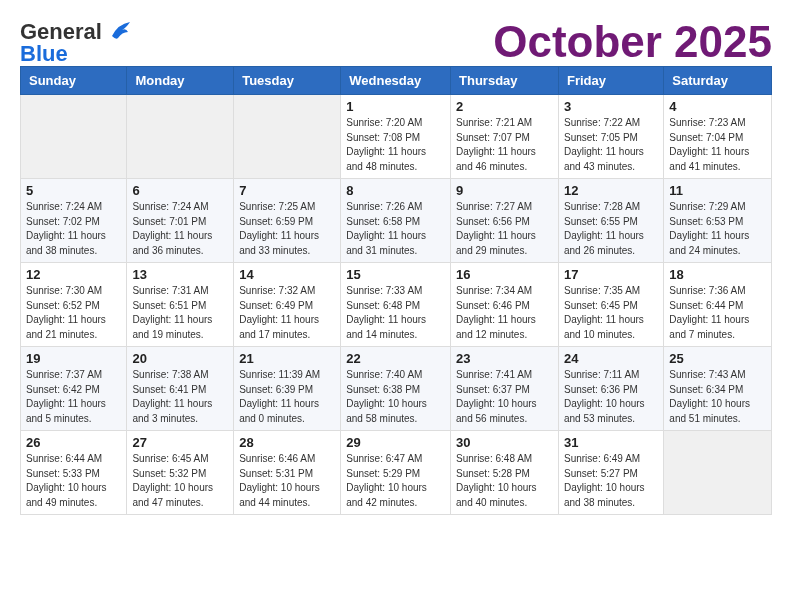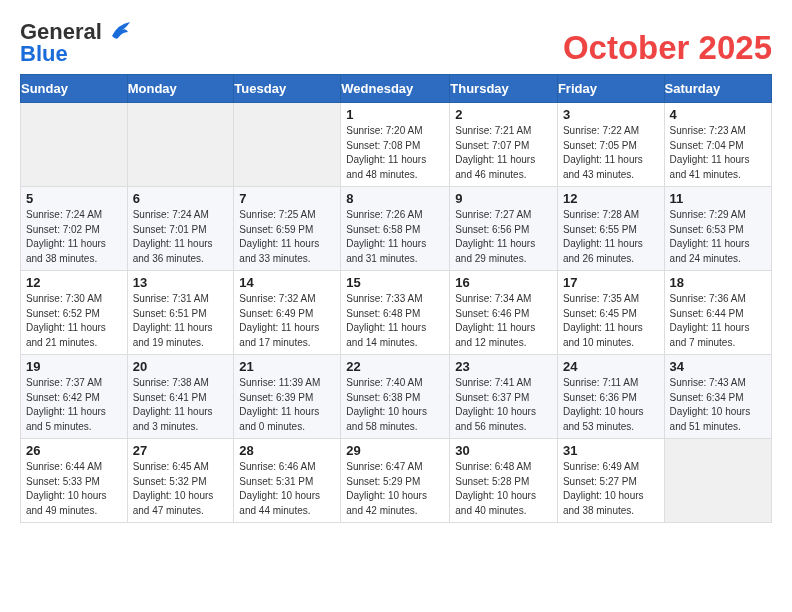--- a/index.html
+++ b/index.html
@@ -12,59 +12,59 @@
     }
     .page {
       width: 792px;
       min-height: 612px;
       background: #fff;
       padding: 18px 20px 18px 20px;
     }
     .header {
       display: flex;
       justify-content: space-between;
-      align-items: flex-end;
-      margin-bottom: 8px;
+      align-items: center;
+      margin-bottom: 0;
     }
     .logo {
       display: flex;
       align-items: center;
     }
     .logo-text {
       font-size: 22px;
       font-weight: bold;
       line-height: 1.1;
     }
     .logo-general { color: #333; }
     .logo-blue { color: #1a6cdb; }
     .title-block {
       text-align: right;
     }
     .month-title {
-      font-size: 33px;
+      font-size: 44px;
       font-weight: bold;
-      color: #ef4444;
+      color: #701a75;
       line-height: 1.1;
     }
     .location {
       font-size: 15px;
       color: #444;
       margin-top: 2px;
     }
     .calendar {
       width: 100%;
       border-collapse: collapse;
       border: 1px solid #ccc;
     }
     .calendar th {
       background: #2d6cc0;
       color: #fff;
       font-size: 13px;
       font-weight: bold;
-      padding: 6px 0;
+      padding: 6px 8px;
       text-align: left;
       border: 1px solid #2560a8;
     }
     .calendar td {
       vertical-align: top;
       border: 1px solid #ddd;
       padding: 4px 5px;
       width: 113px;
       min-height: 80px;
       background: #fff;
@@ -274,21 +274,21 @@
 Sunset: 6:37 PM
 Daylight: 10 hours and 56 minutes.</div>
           </td>
           <td>
             <div class="day-number">24</div>
             <div class="day-info">Sunrise: 7:11 AM
 Sunset: 6:36 PM
 Daylight: 10 hours and 53 minutes.</div>
           </td>
           <td>
-            <div class="day-number">34</div>
+            <div class="day-number">25</div>
             <div class="day-info">Sunrise: 7:43 AM
 Sunset: 6:34 PM
 Daylight: 10 hours and 51 minutes.</div>
           </td>
         </tr>
         <tr>
           <td>
             <div class="day-number">26</div>
             <div class="day-info">Sunrise: 6:44 AM
 Sunset: 5:33 PM

